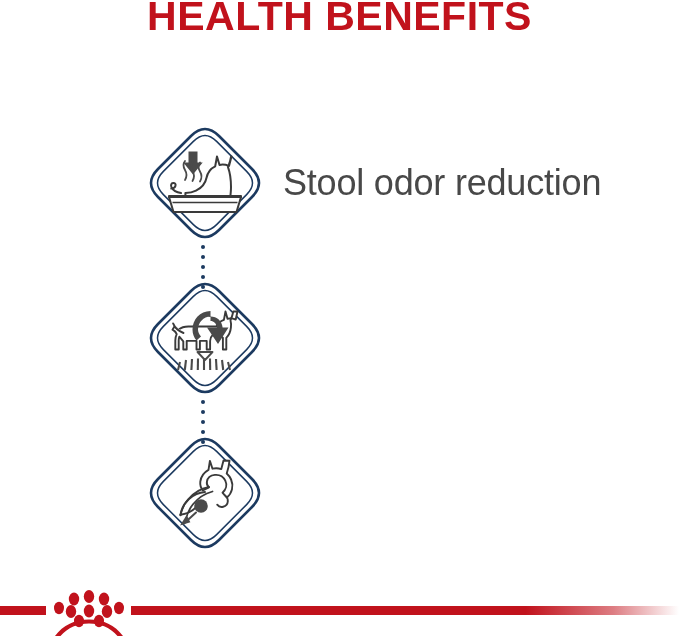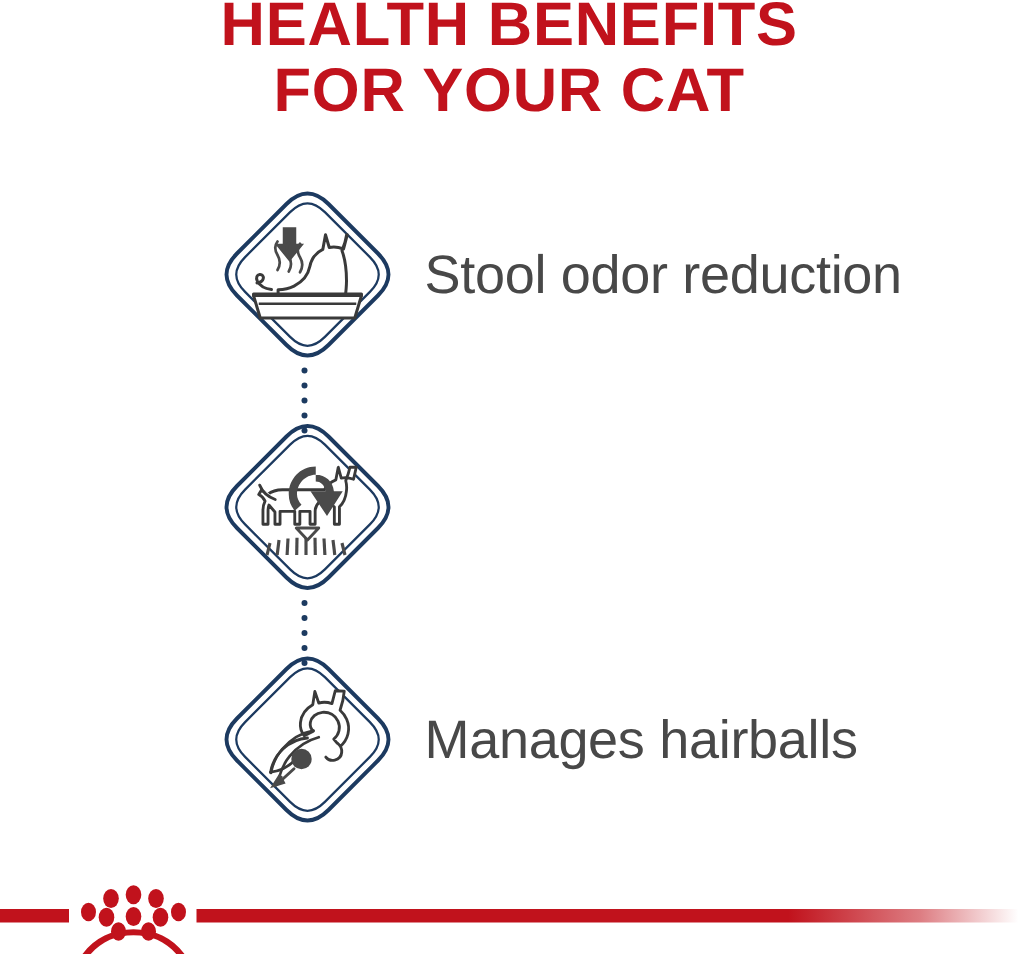--- a/index.html
+++ b/index.html
@@ -126,21 +126,20 @@
   }
   .crown svg { display: block; width: 86px; height: 52px; }
 </style>
 </head>
 <body>
 
 <div id="poster">
 
   <div class="title-block">
     <span class="title-line">HEALTH BENEFITS</span>
-    <span class="title-line">FOR YOUR CAT</span>
   </div>
 
   <div class="benefits">
 
     <div class="benefit-row">
       <div class="icon-wrap">
         <svg viewBox="0 0 120 120" xmlns="http://www.w3.org/2000/svg">
 
           <g fill="none" stroke="#1C3A60">
             <path stroke-width="2.6" d="M60 6 C66 6 70 9 74 13 L107 46 C111 50 114 54 114 60 C114 66 111 70 107 74 L74 107 C70 111 66 114 60 114 C54 114 50 111 46 107 L13 74 C9 70 6 66 6 60 C6 54 9 50 13 46 L46 13 C50 9 54 6 60 6 Z"></path>
@@ -253,21 +252,20 @@
           <circle cx="56" cy="73" r="6.8" fill="#4A4A4A"></circle>
 
           <g fill="#4A4A4A">
             <path d="M41 83 l-6 9.5 l10.4 -3.2 l-1.4 -2.6 l-1.8 0.6 l1.4 -2.4 Z"></path>
           </g>
           <g fill="none" stroke="#4A4A4A" stroke-width="2" stroke-linecap="round">
             <path d="M51 79.5 l-12 11"></path>
           </g>
         </svg>
       </div>
-      <div class="benefit-label">Manages hairballs</div>
     </div>
 
   </div>
 
   <div class="footer">
     <div class="bar-left"></div>
     <div class="bar-right"></div>
     <div class="crown">
       <svg viewBox="0 0 86 52" xmlns="http://www.w3.org/2000/svg">
         <g fill="#C1121C">

